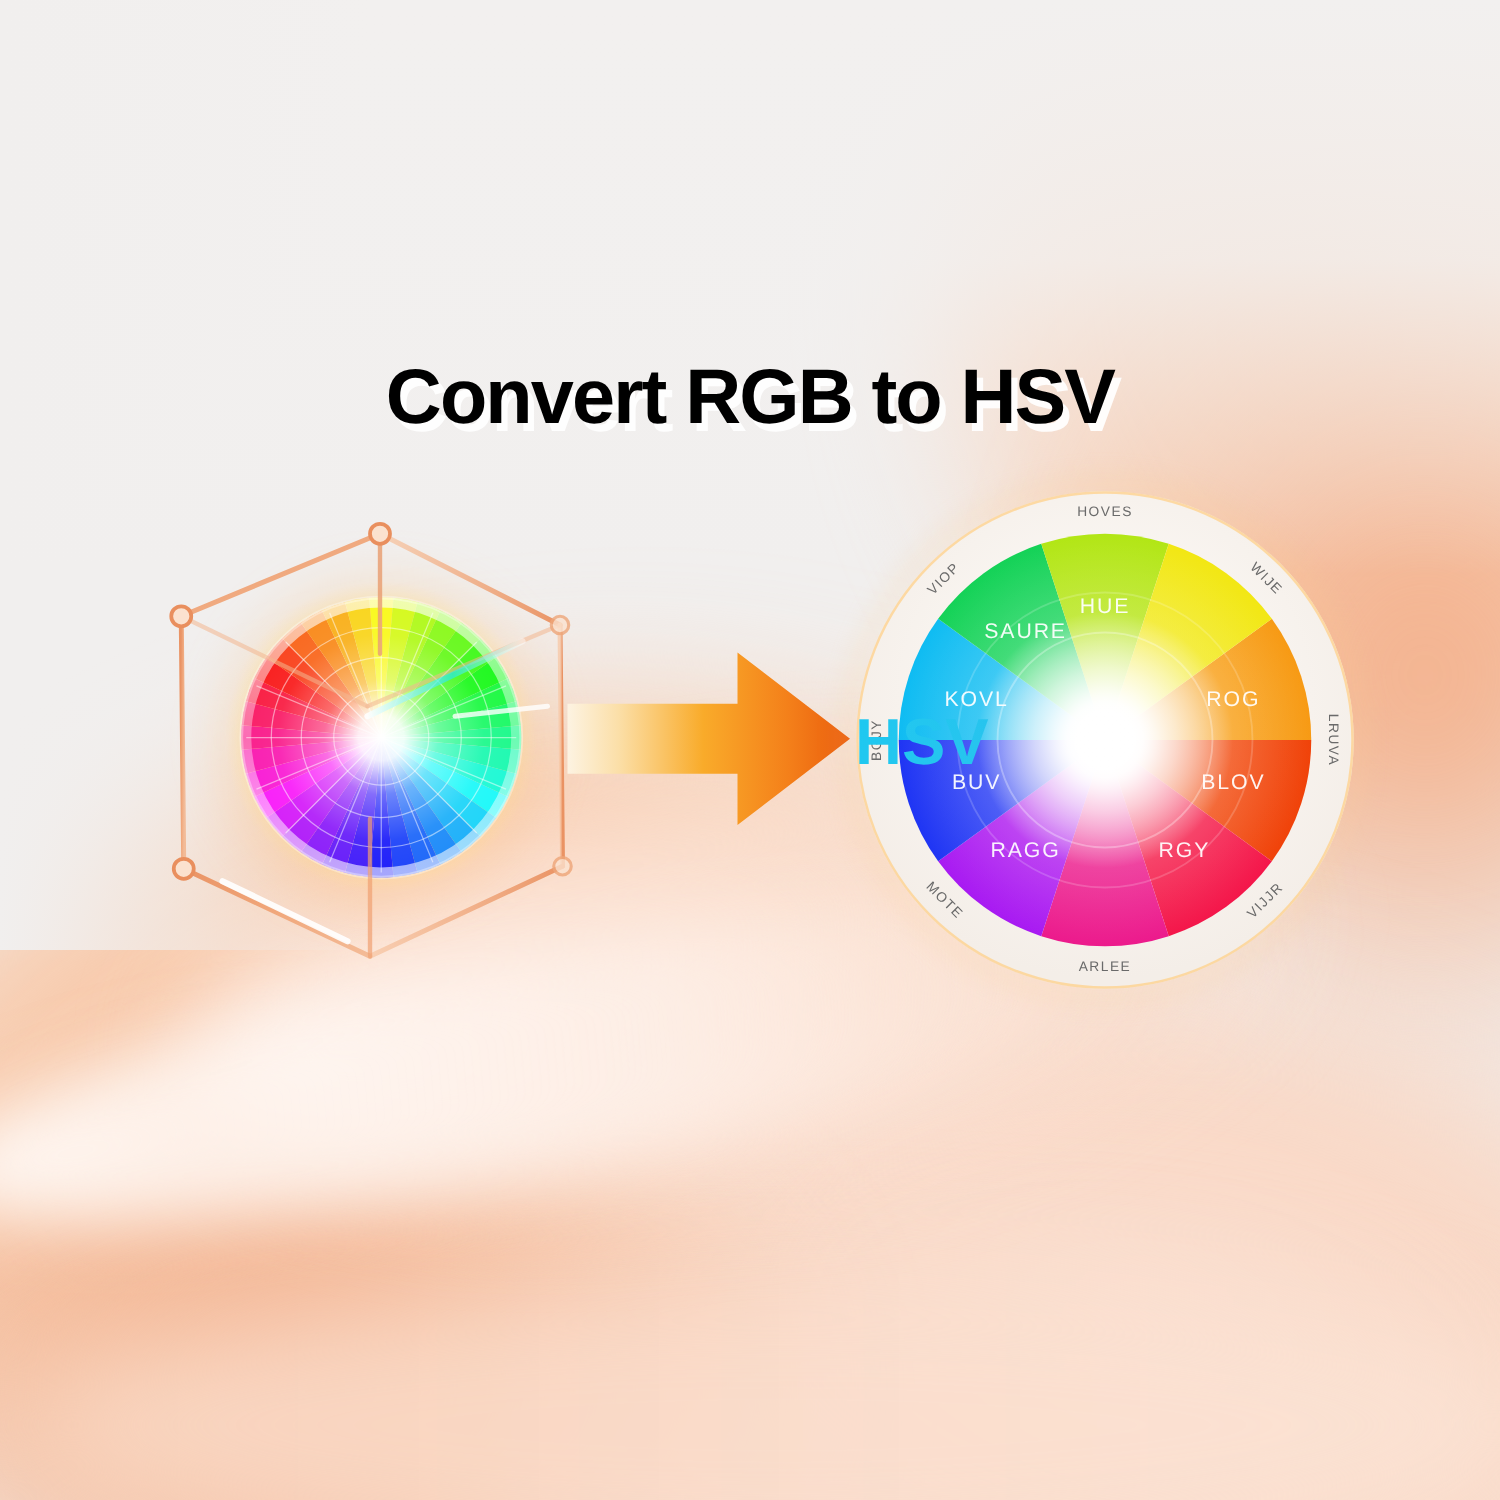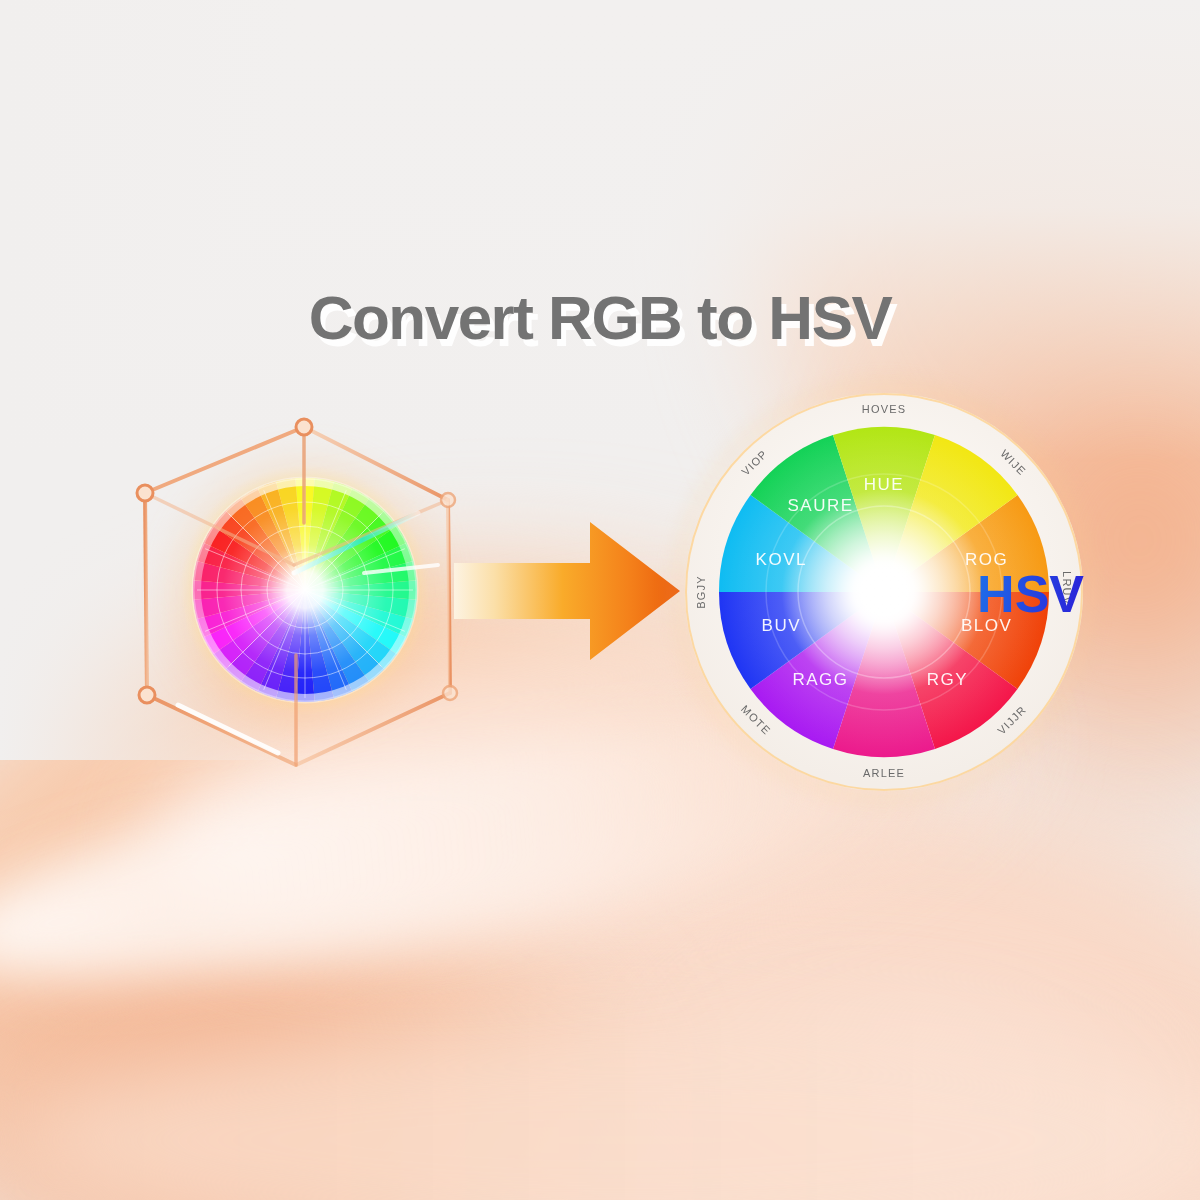--- a/index.html
+++ b/index.html
@@ -98,21 +98,21 @@
 
   
   .title {
     position: absolute;
     left: 0; top: 282px;
     width: 1200px;
     text-align: center;
     font-size: 62px;
     font-weight: bold;
     letter-spacing: -1.5px;
-    color: #737373;
+    color: #000000;
     text-shadow: 5px 7px 0px rgba(255,255,255,0.92);
     white-space: nowrap;
   }
 
   
   .cube-wrap {
     position: absolute;
     left: 118px; top: 405px;
     width: 370px; height: 370px;
   }
@@ -157,21 +157,21 @@
       rgba(255,205,140,0.45) 88%,
       rgba(255,220,180,0) 100%);
     filter: blur(8px);
   }
   .wheel-svg { position: absolute; left: 0; top: 0; }
 
   .wheel-center-label {
     position: absolute;
     left: 0; top: 176px;
     width: 400px;
-    text-align: right;
+    text-align: left;
     font-size: 52px;
     font-weight: bold;
     letter-spacing: 0px;
     line-height: 52px;
     background: linear-gradient(100deg, #1fc8f0 0%, #27c4ee 28%, #1a8ff0 60%, #2a1fd8 100%);
     -webkit-background-clip: text;
     background-clip: text;
     color: transparent;
     -webkit-text-fill-color: transparent;
   }

